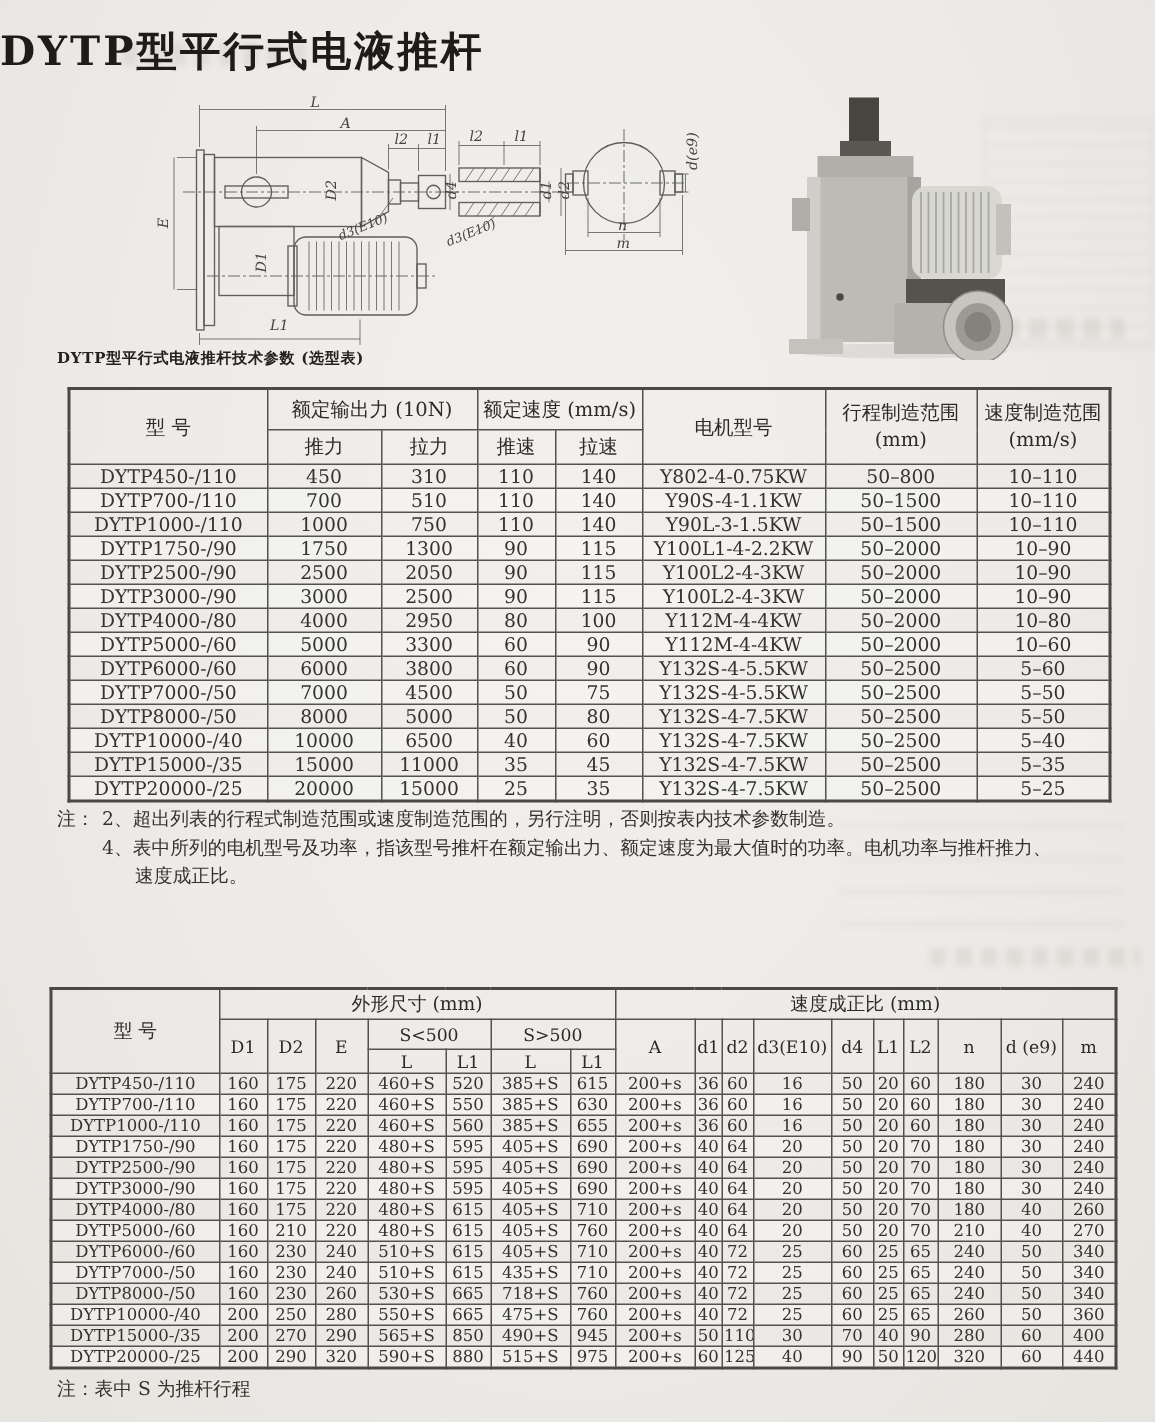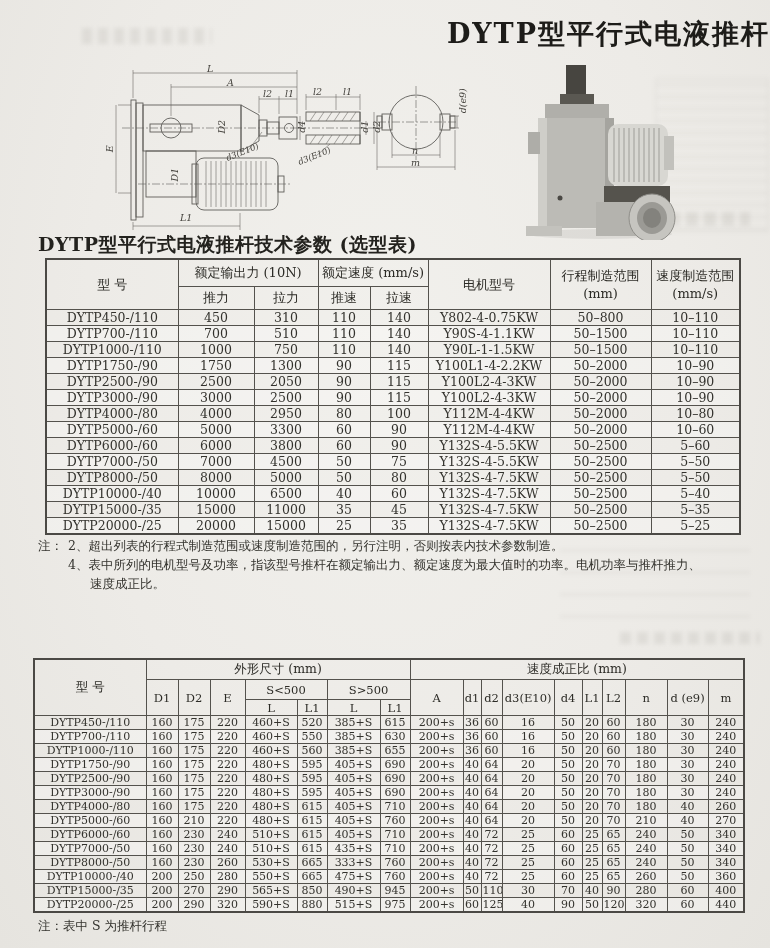--- a/index.html
+++ b/index.html
@@ -11,30 +11,30 @@
     color:#2f2e2a;
   }
   
   .ghost{position:absolute;opacity:.16;filter:blur(2px);pointer-events:none;}
   .g1{left:82px;top:28px;width:130px;height:16px;background:repeating-linear-gradient(90deg,#9a978f 0 10px,transparent 10px 16px);}
   .g2{left:655px;top:78px;width:110px;height:150px;border:2px solid #9a978f;background:repeating-linear-gradient(0deg,#9a978f 0 2px,transparent 2px 12px);opacity:.10;}
   .g3{left:560px;top:212px;width:190px;height:14px;background:repeating-linear-gradient(90deg,#9a978f 0 12px,transparent 12px 18px);}
   .g4{left:560px;top:548px;width:190px;height:70px;background:repeating-linear-gradient(0deg,#9a978f 0 3px,transparent 3px 22px);opacity:.10;}
   .g5{left:620px;top:632px;width:140px;height:12px;background:repeating-linear-gradient(90deg,#9a978f 0 11px,transparent 11px 17px);}
 
-  .title{position:absolute;left:0;top:16px;width:100%;text-align:right;
+  .title{position:absolute;left:0;top:16px;width:100%;text-align:left;
     font-size:27px;font-weight:bold;letter-spacing:2px;color:#1d1c19;}
 
   .drawing-band{position:absolute;left:0;top:58px;width:770px;height:182px;}
   .drawing-band svg{position:absolute;left:0;top:0;}
   .dim-label{position:absolute;font-size:9.5px;font-style:italic;color:#46443f;line-height:1;white-space:nowrap;}
   .rot{transform:rotate(-90deg);transform-origin:center;}
   .tilt{transform:rotate(-22deg);transform-origin:left bottom;font-size:8.5px;}
 
-  .sec-heading{position:absolute;left:38px;font-size:19px;font-weight:bold;color:#23221e;letter-spacing:.5px;}
+  .sec-heading{position:absolute;left:38px;font-size:10px;font-weight:bold;color:#23221e;letter-spacing:.5px;}
   .sh1{top:232px;}
   .sh2{top:636px;}
 
   table{border-collapse:collapse;table-layout:fixed;position:absolute;background:transparent;}
   th,td{border:1px solid #54524d;text-align:center;vertical-align:middle;
     padding:0 1px;overflow:hidden;white-space:nowrap;font-weight:normal;color:#33322d;}
   thead th{color:#2c2b26;}
   tbody tr:nth-child(even) td{background:rgba(255,255,255,.28);}
   .t1{left:45px;top:258px;width:694px;border:2px solid #4b4945;font-size:12.5px;}
   .t1 thead tr:first-child th{height:26px;font-size:13px;}
@@ -289,21 +289,21 @@
           <td>Y90S-4-1.1KW</td>
           <td>50–1500</td>
           <td>10–110</td>
         </tr>
         <tr>
           <td>DYTP1000-/110</td>
           <td>1000</td>
           <td>750</td>
           <td>110</td>
           <td>140</td>
-          <td>Y90L-1-1.5KW</td>
+          <td>Y90L-3-1.5KW</td>
           <td>50–1500</td>
           <td>10–110</td>
         </tr>
         <tr>
           <td>DYTP1750-/90</td>
           <td>1750</td>
           <td>1300</td>
           <td>90</td>
           <td>115</td>
           <td>Y100L1-4-2.2KW</td>
@@ -676,21 +676,21 @@
           <td>50</td>
           <td>340</td>
         </tr>
         <tr>
           <td>DYTP8000-/50</td>
           <td>160</td>
           <td>230</td>
           <td>260</td>
           <td>530+S</td>
           <td>665</td>
-          <td>333+S</td>
+          <td>718+S</td>
           <td>760</td>
           <td>200+s</td>
           <td>40</td>
           <td>72</td>
           <td>25</td>
           <td>60</td>
           <td>25</td>
           <td>65</td>
           <td>240</td>
           <td>50</td>

